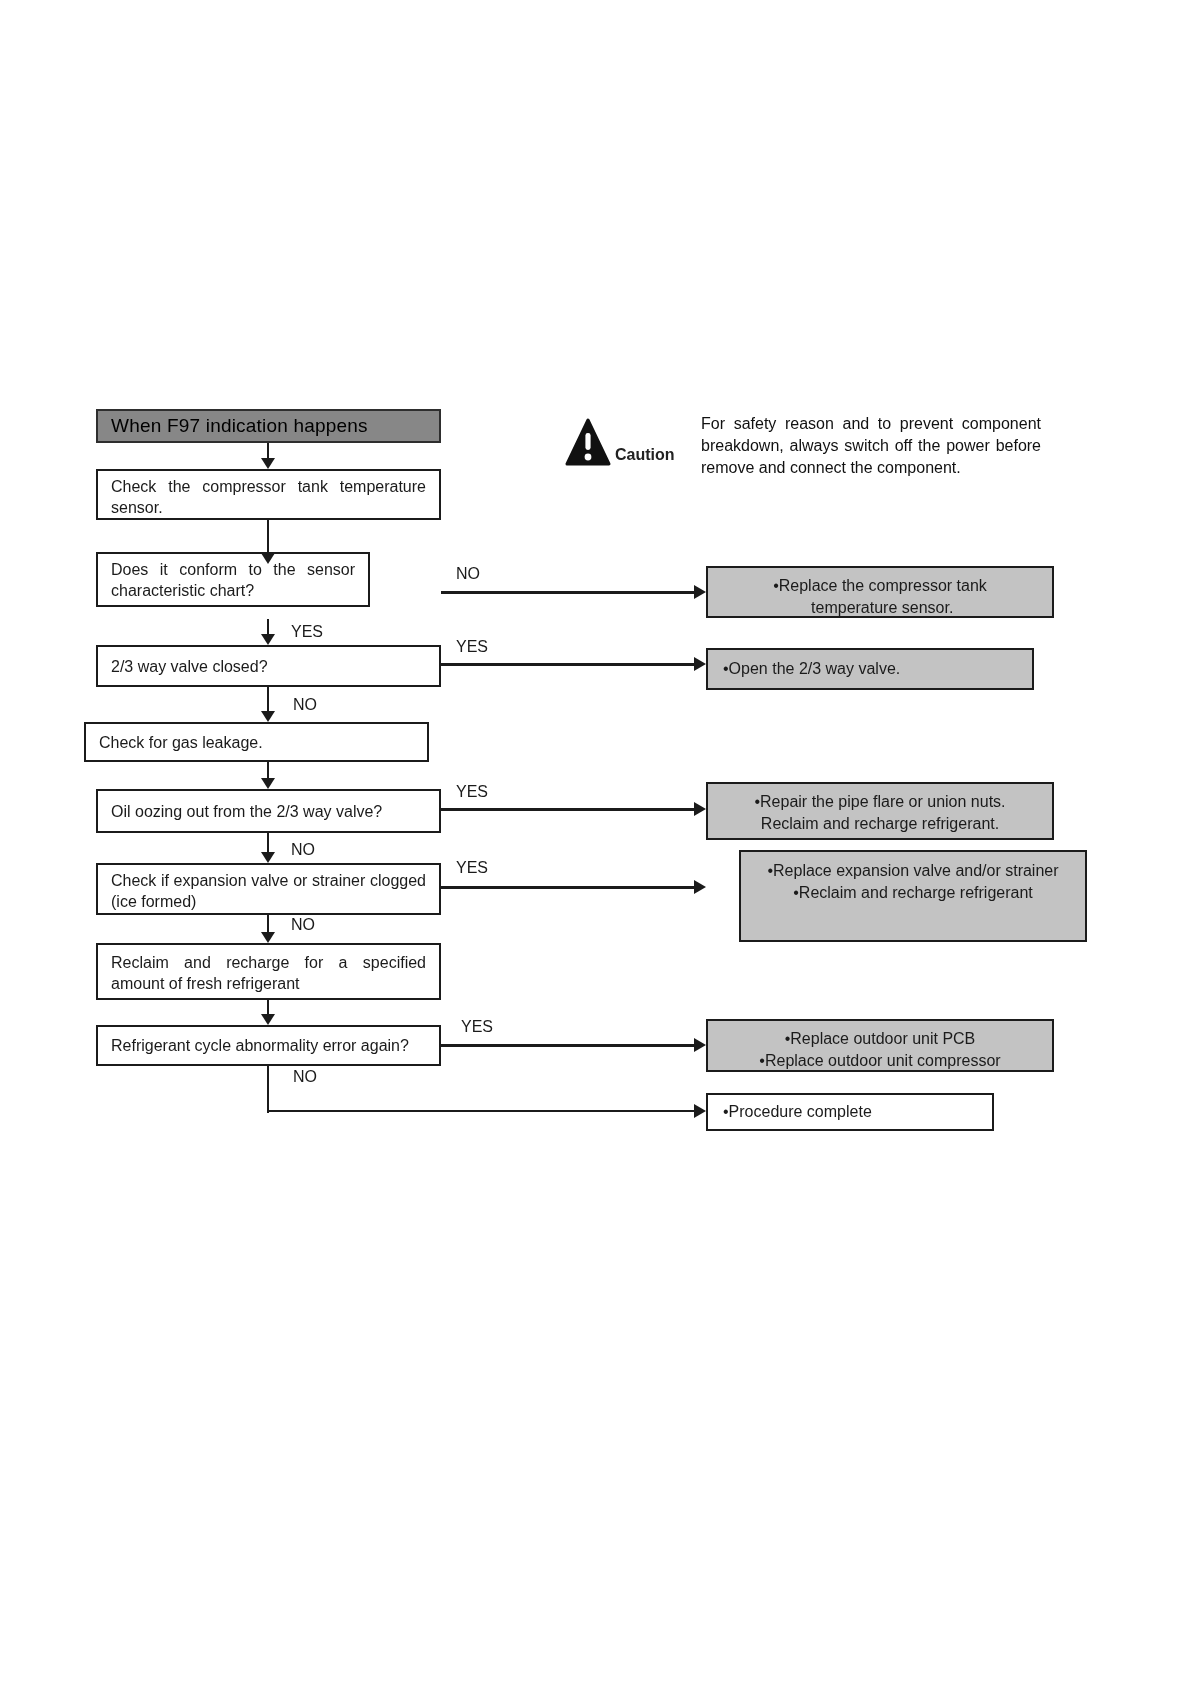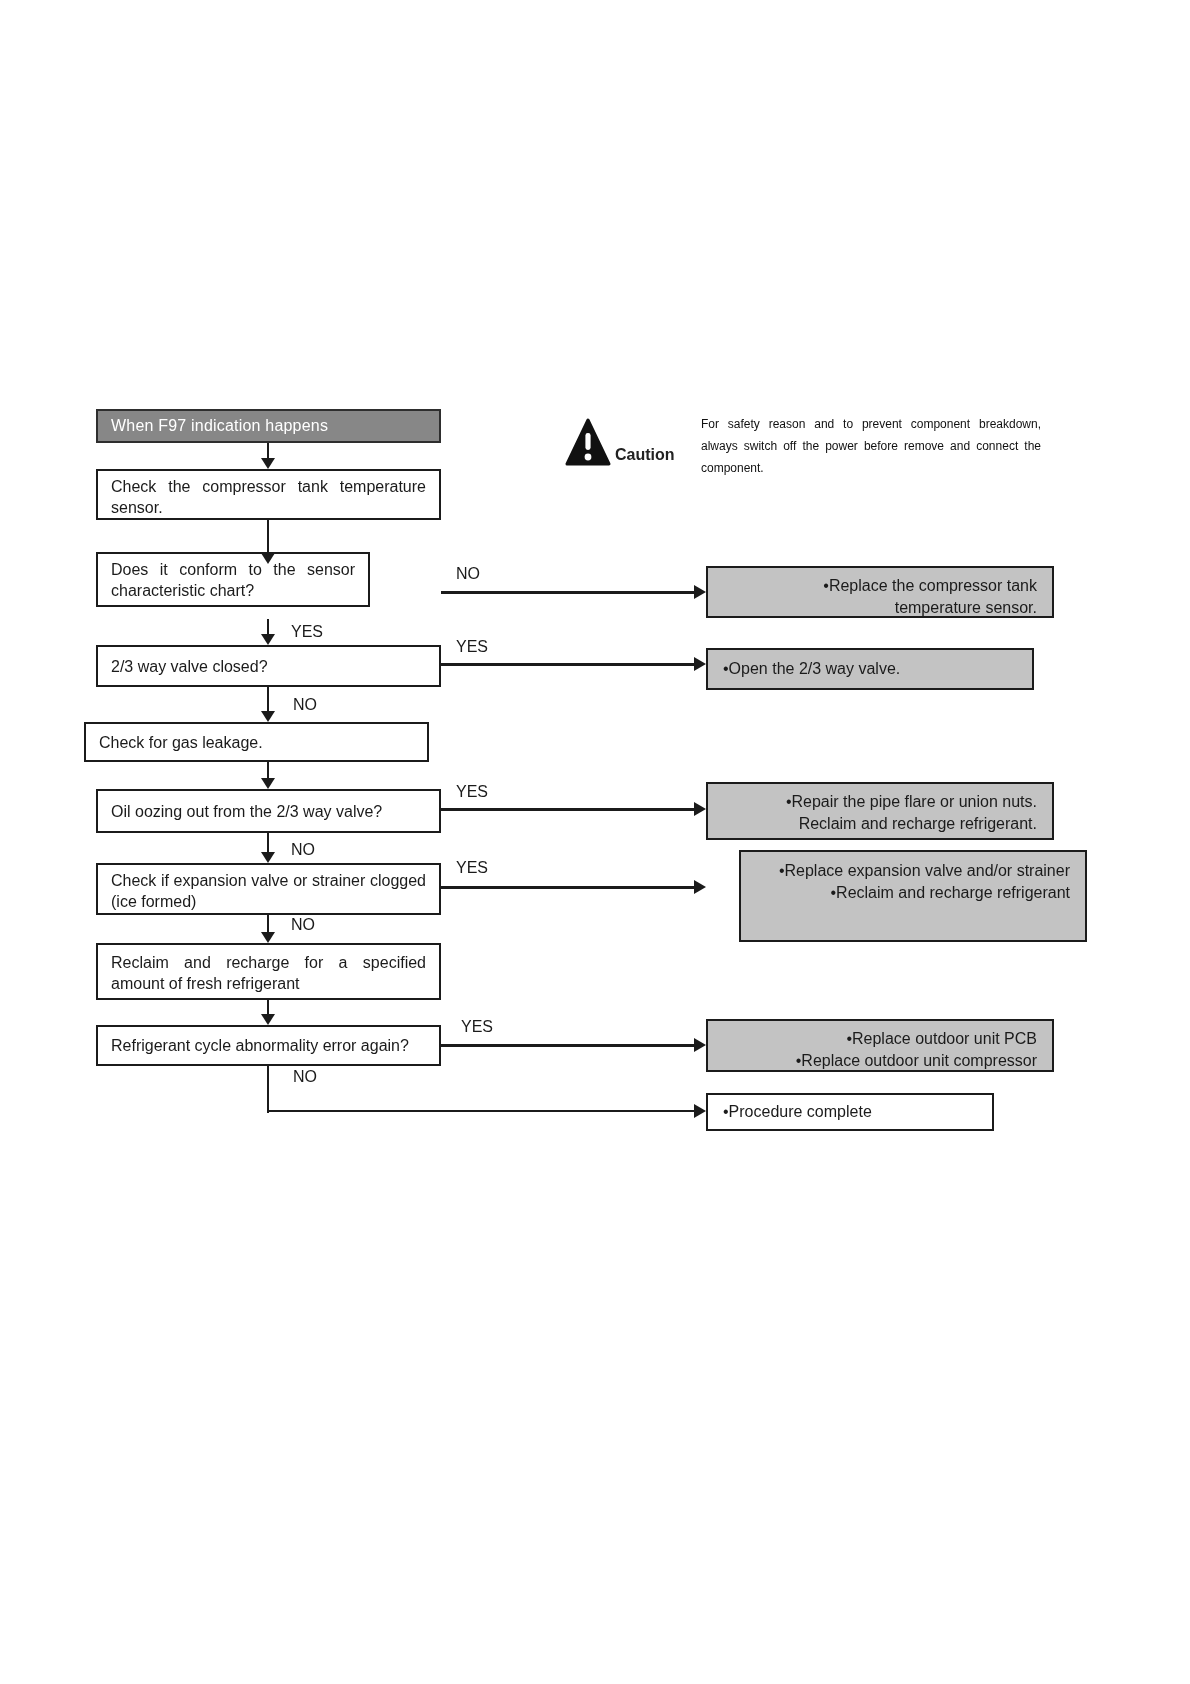--- a/index.html
+++ b/index.html
@@ -7,37 +7,37 @@
     position:relative;width:1190px;height:1684px;background:#ffffff;
     font-family:"Liberation Sans","DejaVu Sans",sans-serif;color:#1b1b1b;overflow:hidden;
   }
   .box{
     position:absolute;box-sizing:border-box;border:2px solid #1b1b1b;background:#ffffff;
     font-size:16px;line-height:21px;padding:5px 13px;
     text-align:justify;text-align-last:left;
   }
   .box.center{display:flex;align-items:center;padding-top:0;padding-bottom:0;text-align:left;}
   .titlebar{
-    position:absolute;box-sizing:border-box;border:2px solid #2e2e2e;background:#878787;color:#ffffff;
-    font-size:16px;display:flex;align-items:center;padding:0 13px;letter-spacing:.2px;
+    position:absolute;box-sizing:border-box;border:2px solid #2e2e2e;background:#878787;color:#000000;
+    font-size:19px;display:flex;align-items:center;padding:0 13px;letter-spacing:.2px;
   }
   .rbox{
     position:absolute;box-sizing:border-box;border:2px solid #1b1b1b;background:#c3c3c3;
-    font-size:16px;line-height:22px;padding:7px 15px;white-space:pre-line;text-align:right;
+    font-size:16px;line-height:22px;padding:7px 15px;white-space:pre-line;text-align:center;
   }
   .rbox.white{background:#ffffff;}
   .rbox.center{display:flex;align-items:center;padding-top:0;padding-bottom:0;}
   .vline{position:absolute;width:2px;background:#1b1b1b;}
   .hline{position:absolute;height:3px;background:#1b1b1b;}
   .hline.thin{height:2px;}
   .arrow-down{position:absolute;width:0;height:0;border-left:7px solid transparent;border-right:7px solid transparent;border-top:11px solid #1b1b1b;}
   .arrow-right{position:absolute;width:0;height:0;border-top:7px solid transparent;border-bottom:7px solid transparent;border-left:12px solid #1b1b1b;}
   .lbl{position:absolute;font-size:16px;line-height:18px;color:#1b1b1b;}
   .caution-text{
-    position:absolute;left:701px;top:413px;width:340px;font-size:12px;line-height:22px;
+    position:absolute;left:701px;top:413px;width:340px;font-size:16px;line-height:22px;
     text-align:justify;text-align-last:left;color:#111;
   }
   .caution-word{position:absolute;left:615px;top:446px;font-size:16px;font-weight:bold;color:#222;}
   .tri{position:absolute;left:565px;top:418px;}
 </style>
 </head>
 <body>
 
 <div class="page">
 

